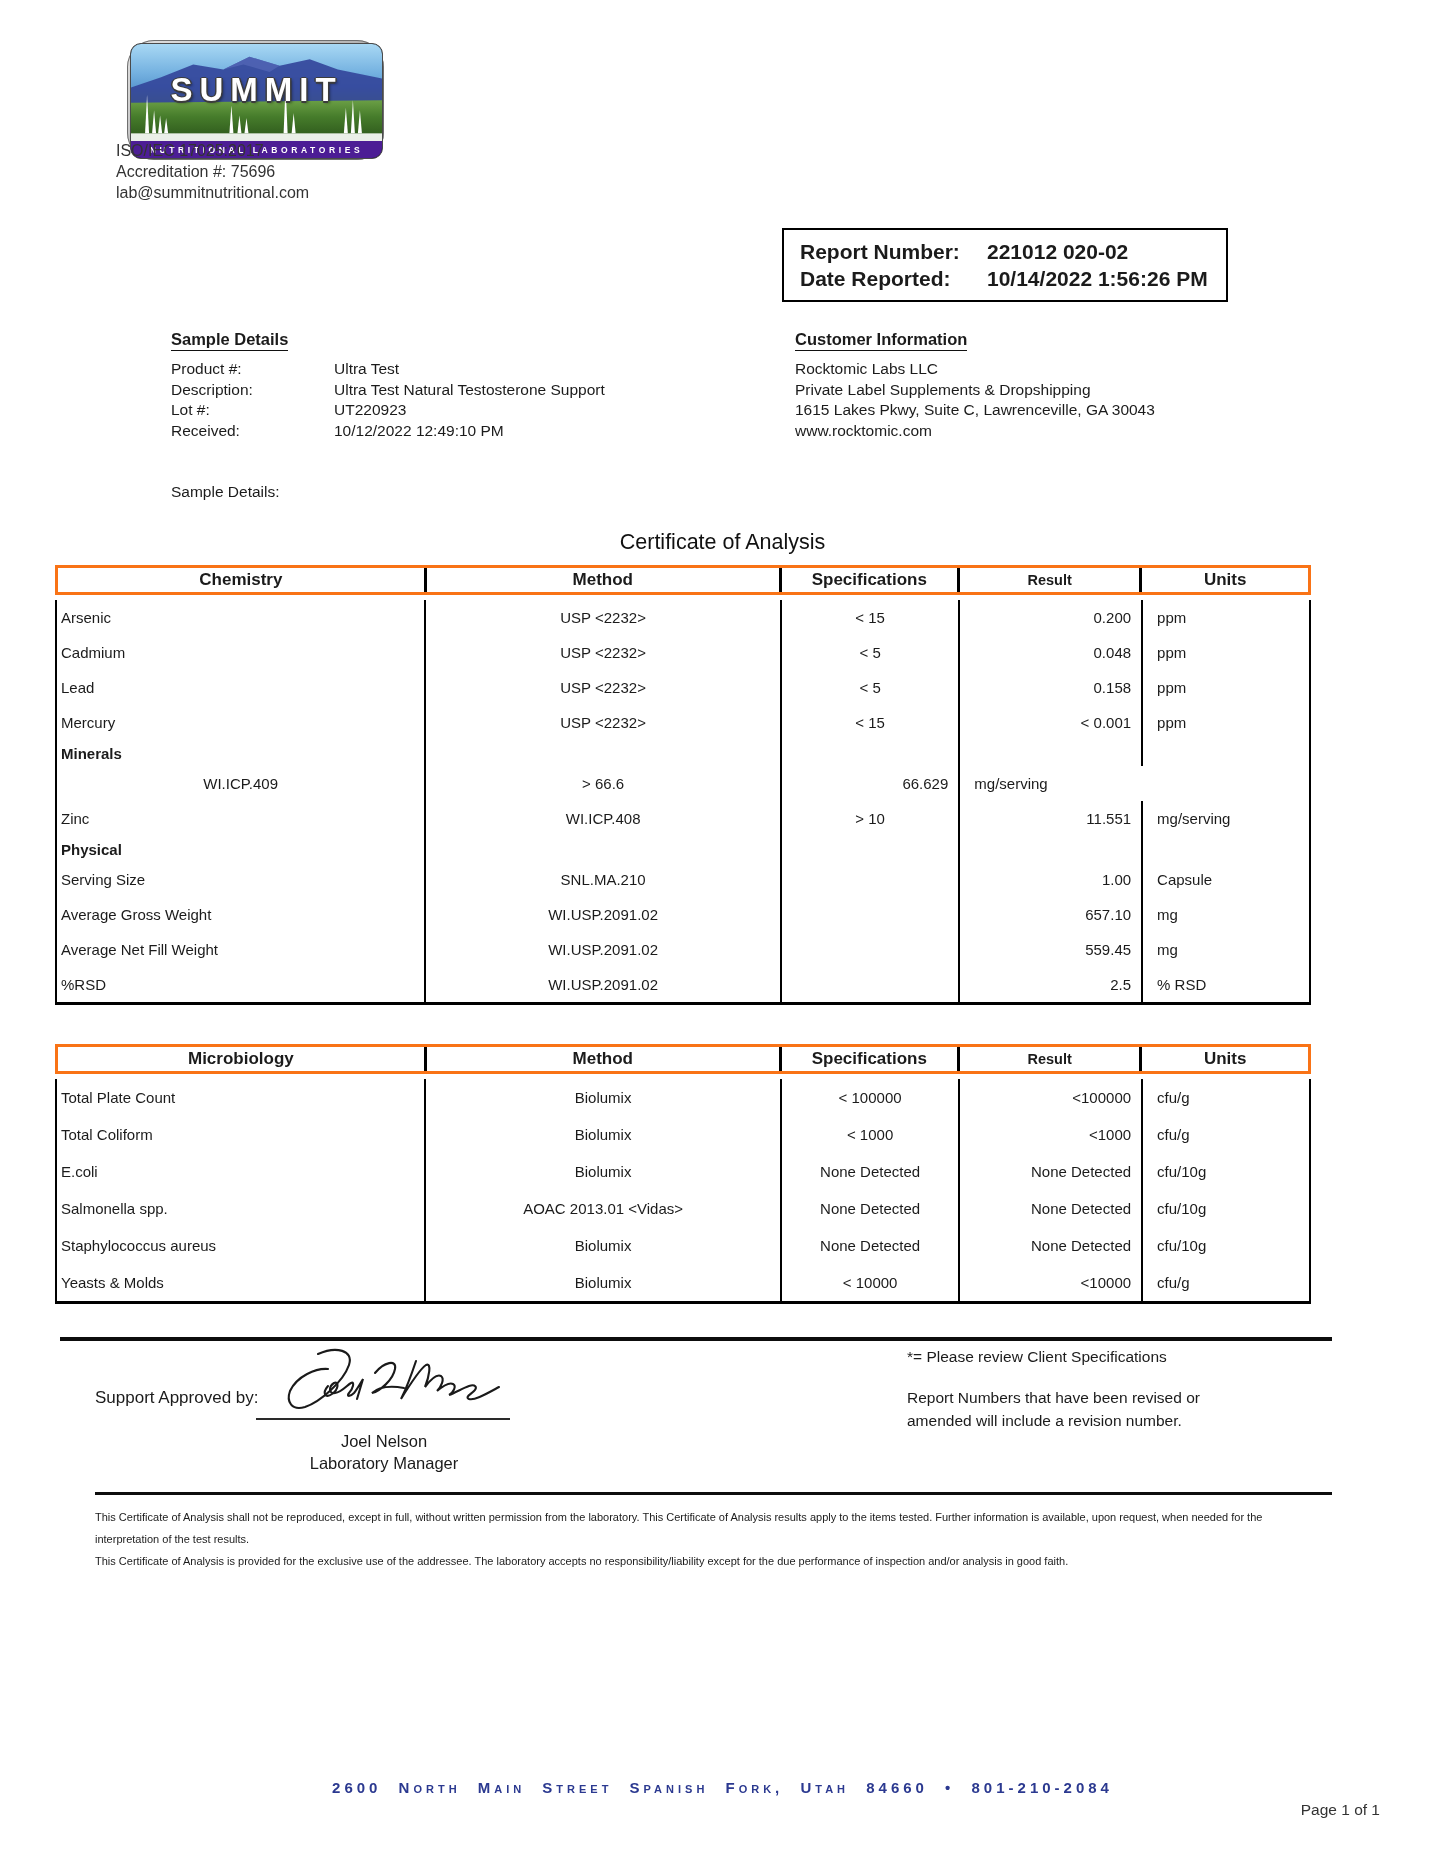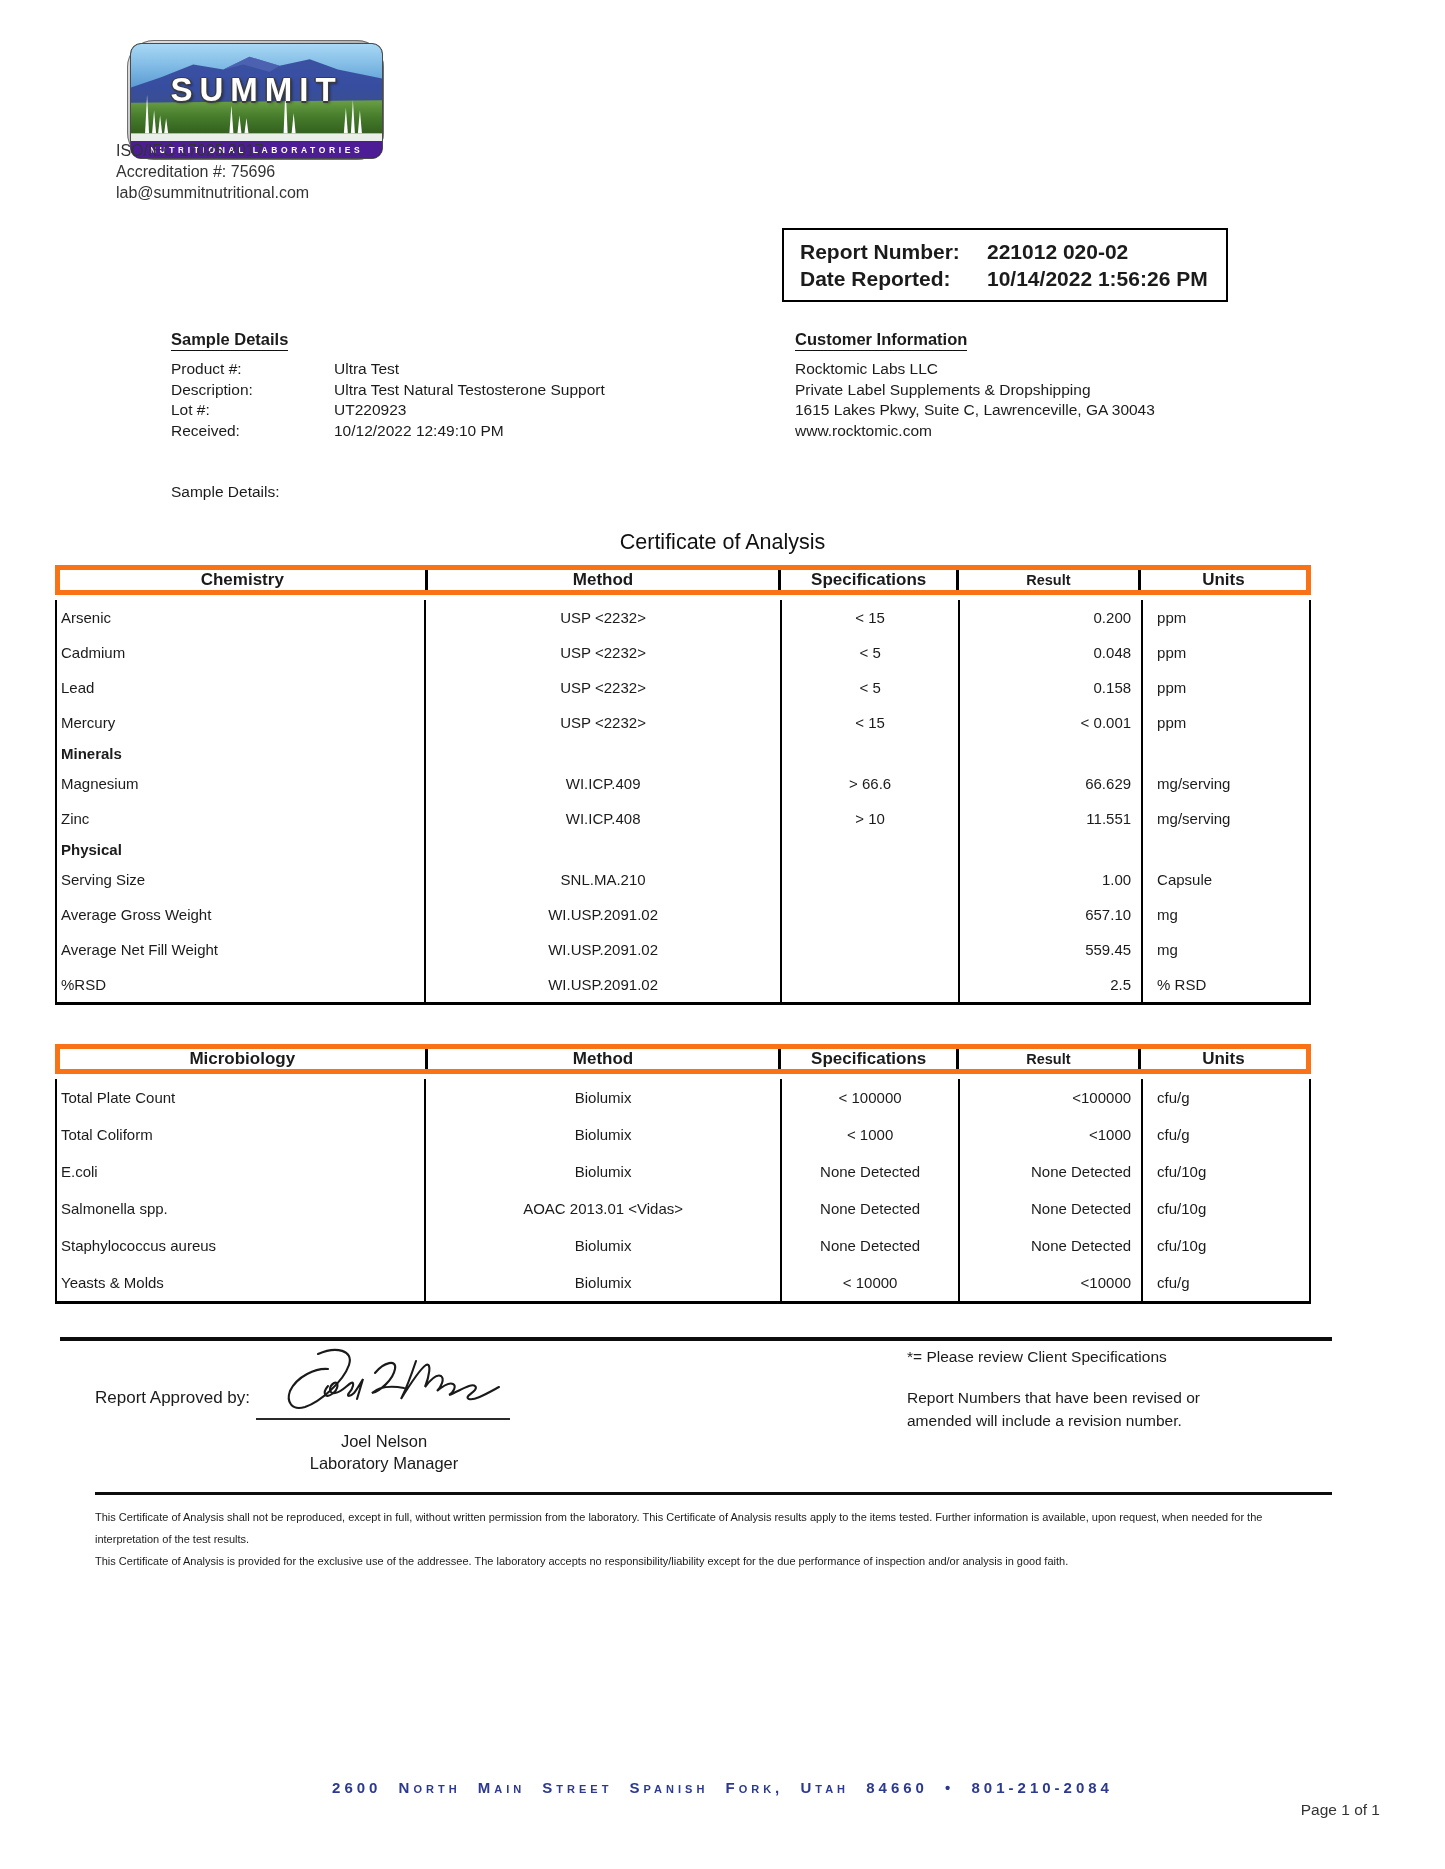--- a/index.html
+++ b/index.html
@@ -37,21 +37,21 @@
   .sample-extra{position:absolute;left:171px;top:483px;font-size:15.5px;}
 
   
   .title{position:absolute;left:0;right:0;top:530px;text-align:center;font-size:21.5px;color:#111;}
 
   
   .tbl{position:absolute;left:55px;width:1256px;}
   .tbl.chem{top:565px;}
   .tbl.micro{top:1044px;}
   .thead,.trow{display:grid;grid-template-columns:29.5% 28.4% 14.25% 14.6% 1fr;}
-  .thead{border:5px solid #f97316;height:30px;font-weight:bold;box-sizing:border-box;}
+  .thead{border:3px solid #f97316;height:30px;font-weight:bold;box-sizing:border-box;}
   .hcell{display:flex;align-items:center;justify-content:center;border-right:3px solid #000;
         font-size:17px;height:100%;box-sizing:border-box;}
   .hcell:last-child{border-right:none;}
   .hcell.small{font-size:14.5px;}
   .tbody{margin-top:5px;border-left:2.5px solid #000;border-right:2.5px solid #000;border-bottom:3px solid #000;}
   .trow{align-items:stretch;}
   .chem .trow{height:35px;}
   .chem .trow.section{height:26px;}
   .micro .trow{height:37px;}
   .tcell{display:flex;align-items:center;font-size:15px;border-right:2.5px solid #000;
@@ -192,21 +192,20 @@
           <div class="tcell c5">ppm</div>
         </div>
         <div class="trow section">
           <div class="tcell c1">Minerals</div>
           <div class="tcell c2"></div>
           <div class="tcell c3"></div>
           <div class="tcell c4"></div>
           <div class="tcell c5"></div>
         </div>
         <div class="trow">
-          <div class="tcell c1">Magnesium</div>
           <div class="tcell c2">WI.ICP.409</div>
           <div class="tcell c3">&gt; 66.6</div>
           <div class="tcell c4">66.629</div>
           <div class="tcell c5">mg/serving</div>
         </div>
         <div class="trow">
           <div class="tcell c1">Zinc</div>
           <div class="tcell c2">WI.ICP.408</div>
           <div class="tcell c3">&gt; 10</div>
           <div class="tcell c4">11.551</div>
@@ -298,21 +297,21 @@
           <div class="tcell c1">Yeasts &amp; Molds</div>
           <div class="tcell c2">Biolumix</div>
           <div class="tcell c3">&lt; 10000</div>
           <div class="tcell c4">&lt;10000</div>
           <div class="tcell c5">cfu/g</div>
         </div>
       </div>
   </div>
 
   <div class="rule1"></div>
-  <div class="approve-label">Report Approved by:</div>
+  <div class="approve-label">Support Approved by:</div>
 
   <svg class="signature" viewBox="0 0 250 78" fill="none" stroke="#1a1a1a" stroke-width="2.1" stroke-linecap="round">
     <path d="M62,12 C80,4 98,8 93,23 C87,40 64,60 49,65 C36,69 30,60 34,49 C41,34 60,26 72,27"></path>
     <path d="M72,44 C66,51 69,57 76,52 C83,47 83,39 78,41 C73,44 72,52 79,51 C86,50 91,43 95,41 C99,39 97,47 93,51 C90,55 94,55 98,51 C102,46 105,40 107,37 L101,57"></path>
     <path d="M119,31 C128,20 141,17 139,27 C137,38 124,49 116,51 C124,44 137,44 148,46"></path>
     <path d="M160,19 C155,34 149,49 145,57 C153,44 164,27 170,23 C176,20 173,35 169,45 C175,37 181,32 185,34 C189,37 185,45 181,49 C187,44 193,40 197,42 C201,44 197,51 193,53 C199,51 207,46 213,44 C219,42 222,45 218,49 C214,53 209,55 213,57 C218,59 230,52 243,45"></path>
   </svg>
   <div class="sig-line"></div>
   <div class="sig-name">Joel Nelson</div>
   <div class="sig-title">Laboratory Manager</div>

